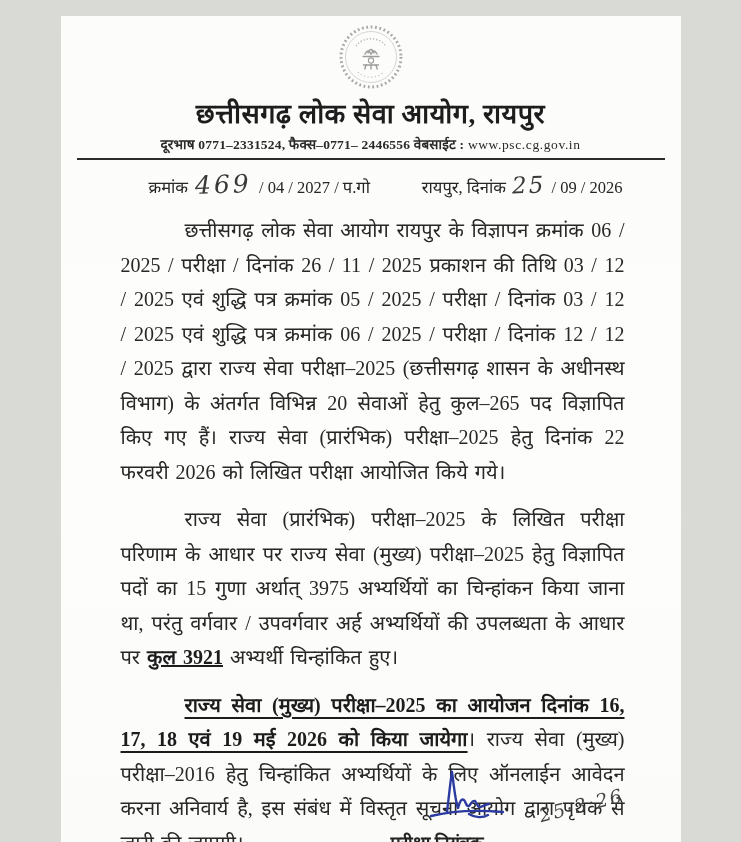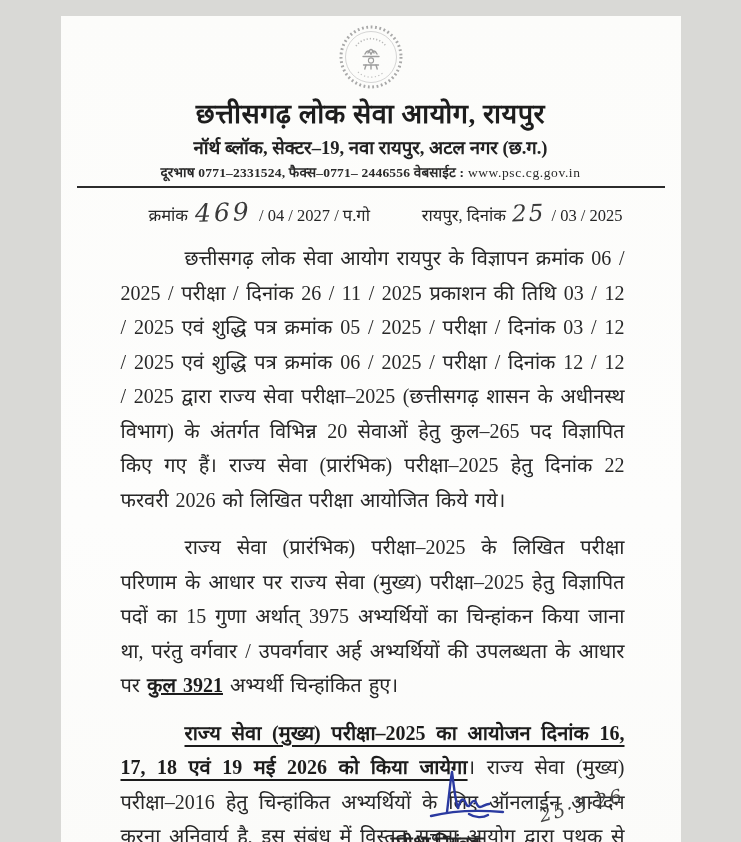--- a/index.html
+++ b/index.html
@@ -101,37 +101,36 @@
           <path d="M30,29 q3,-7 6,0"></path>
           <path d="M33,30 q3,-6 6,0"></path>
           <line x1="25" y1="32.5" x2="41" y2="32.5"></line>
           <circle cx="33" cy="36.5" r="2.6" stroke-width="1.1"></circle>
           <line x1="25.5" y1="41" x2="40.5" y2="41"></line>
           <path d="M28,41 l-1.2,4 M33,41 l0,4 M38,41 l1.2,4"></path>
         </g>
       </svg>
     </div>
     <h1 class="org-name">छत्तीसगढ़ लोक सेवा आयोग, रायपुर</h1>
-    <div class="org-address">नॉर्थ ब्लॉक, सेक्टर–19, नवा रायपुर, अटल नगर (छ.ग.)</div>
     <div class="contact-line">
       <span>दूरभाष 0771–2331524, फैक्स–0771– 2446556 वेबसाईट : </span><span class="site">www.psc.cg.gov.in</span>
     </div>
     <div class="header-rule"></div>
   </header>
 
   <div class="refline">
     <div>
       <span>क्रमांक</span>
       <span class="hand ref-num">469</span>
       <span>/ 04 / 2027 / प.गो</span>
     </div>
     <div>
       <span>रायपुर, दिनांक</span>
       <span class="hand date-day">25</span>
-      <span>/ 03 / 2025</span>
+      <span>/ 09 / 2026</span>
     </div>
   </div>
 
 
   <main class="body-text">
     <p><span>छत्तीसगढ़ लोक सेवा आयोग रायपुर के विज्ञापन क्रमांक 06 / 2025 / परीक्षा / दिनांक 26 / 11 / 2025 प्रकाशन की तिथि 03 / 12 / 2025 एवं शुद्धि पत्र क्रमांक 05 / 2025 / परीक्षा / दिनांक 03 / 12 / 2025 एवं शुद्धि पत्र क्रमांक 06 / 2025 / परीक्षा / दिनांक 12 / 12 / 2025 द्वारा राज्य सेवा परीक्षा–2025 (छत्तीसगढ़ शासन के अधीनस्थ विभाग) के अंतर्गत विभिन्न 20 सेवाओं हेतु कुल–265 पद विज्ञापित किए गए हैं। राज्य सेवा (प्रारंभिक) परीक्षा–2025 हेतु दिनांक 22 फरवरी 2026 को लिखित परीक्षा आयोजित किये गये।</span></p>
     <p><span>राज्य सेवा (प्रारंभिक) परीक्षा–2025 के लिखित परीक्षा परिणाम के आधार पर राज्य सेवा (मुख्य) परीक्षा–2025 हेतु विज्ञापित पदों का 15 गुणा अर्थात् 3975 अभ्यर्थियों का चिन्हांकन किया जाना था, परंतु वर्गवार / उपवर्गवार अर्ह अभ्यर्थियों की उपलब्धता के आधार पर </span><b>कुल 3921</b><span> अभ्यर्थी चिन्हांकित हुए।</span></p>
     <p><b class="u">राज्य सेवा (मुख्य) परीक्षा–2025 का आयोजन दिनांक 16, 17, 18 एवं 19 मई 2026 को किया जायेगा</b><span>। राज्य सेवा (मुख्य) परीक्षा–2016 हेतु चिन्हांकित अभ्यर्थियों के लिए ऑनलाईन आवेदन करना अनिवार्य है, इस संबंध में विस्तृत सूचना आयोग द्वारा पृथक से जारी की जाएगी।</span></p>
     <p><span>राज्य सेवा (प्रारंभिक) परीक्षा–2025 का परीक्षा परिणाम जिसमें अभ्यर्थी का अनुक्रमांक, नाम, जन्मतिथि के साथ वर्ग एवं उप वर्गवार कट–ऑफ अंक आयोग की अधिकृत वेबसाईट www.psc.cg.gov.in पर जारी (अपलोड) कर दिए गए हैं।</span></p>
   </main>

